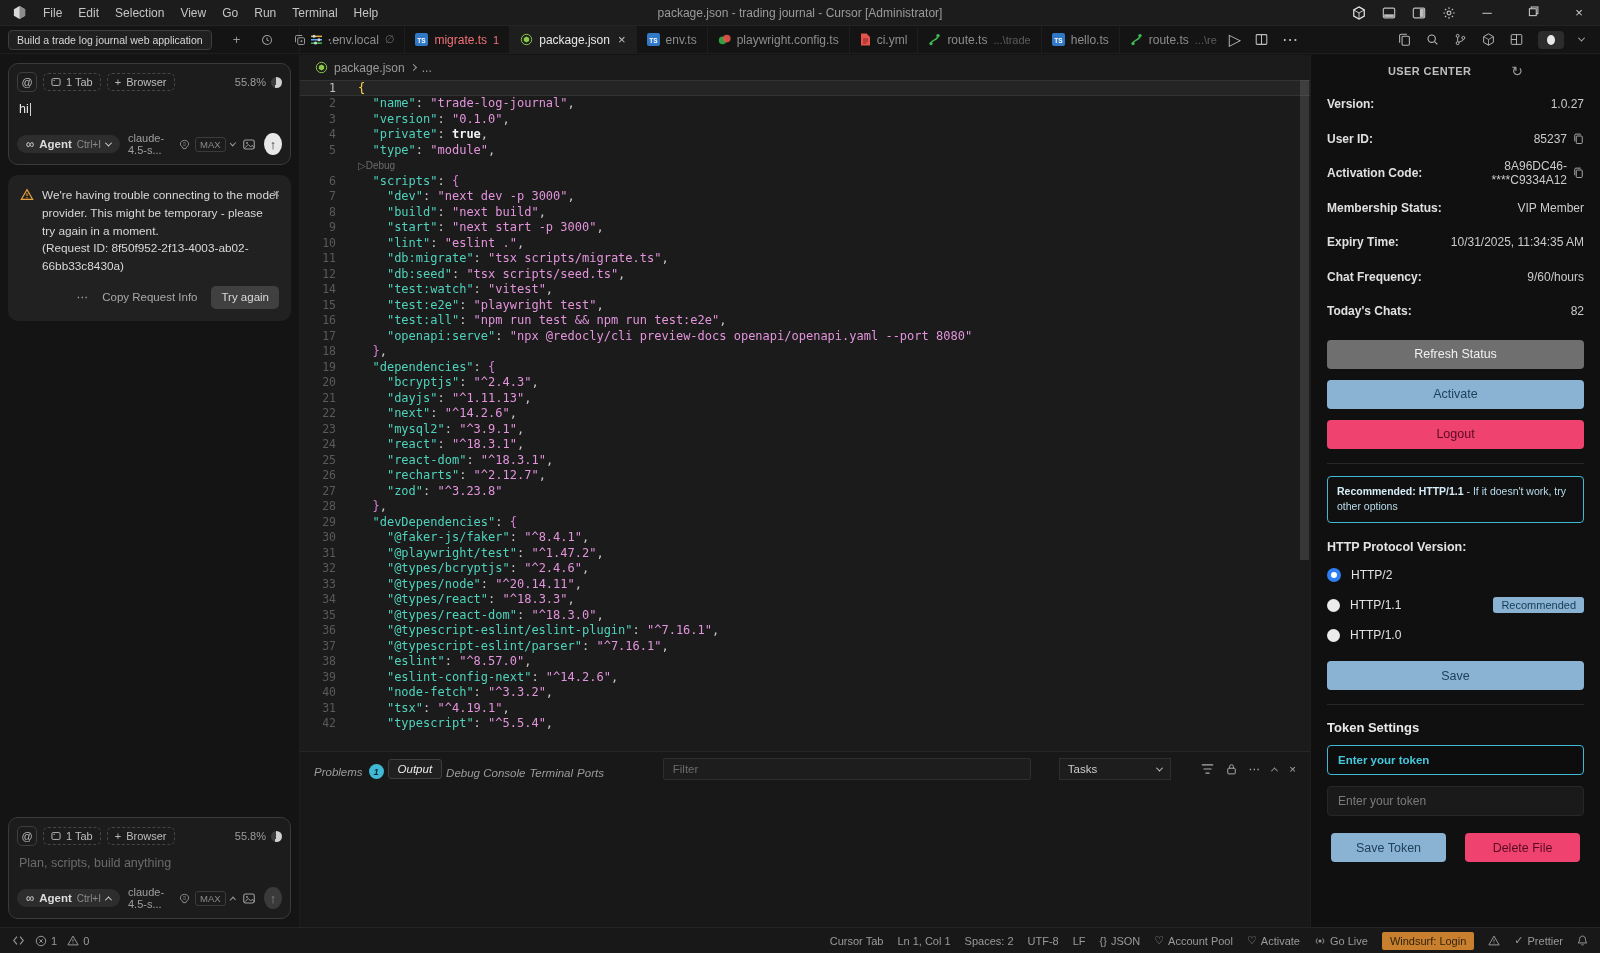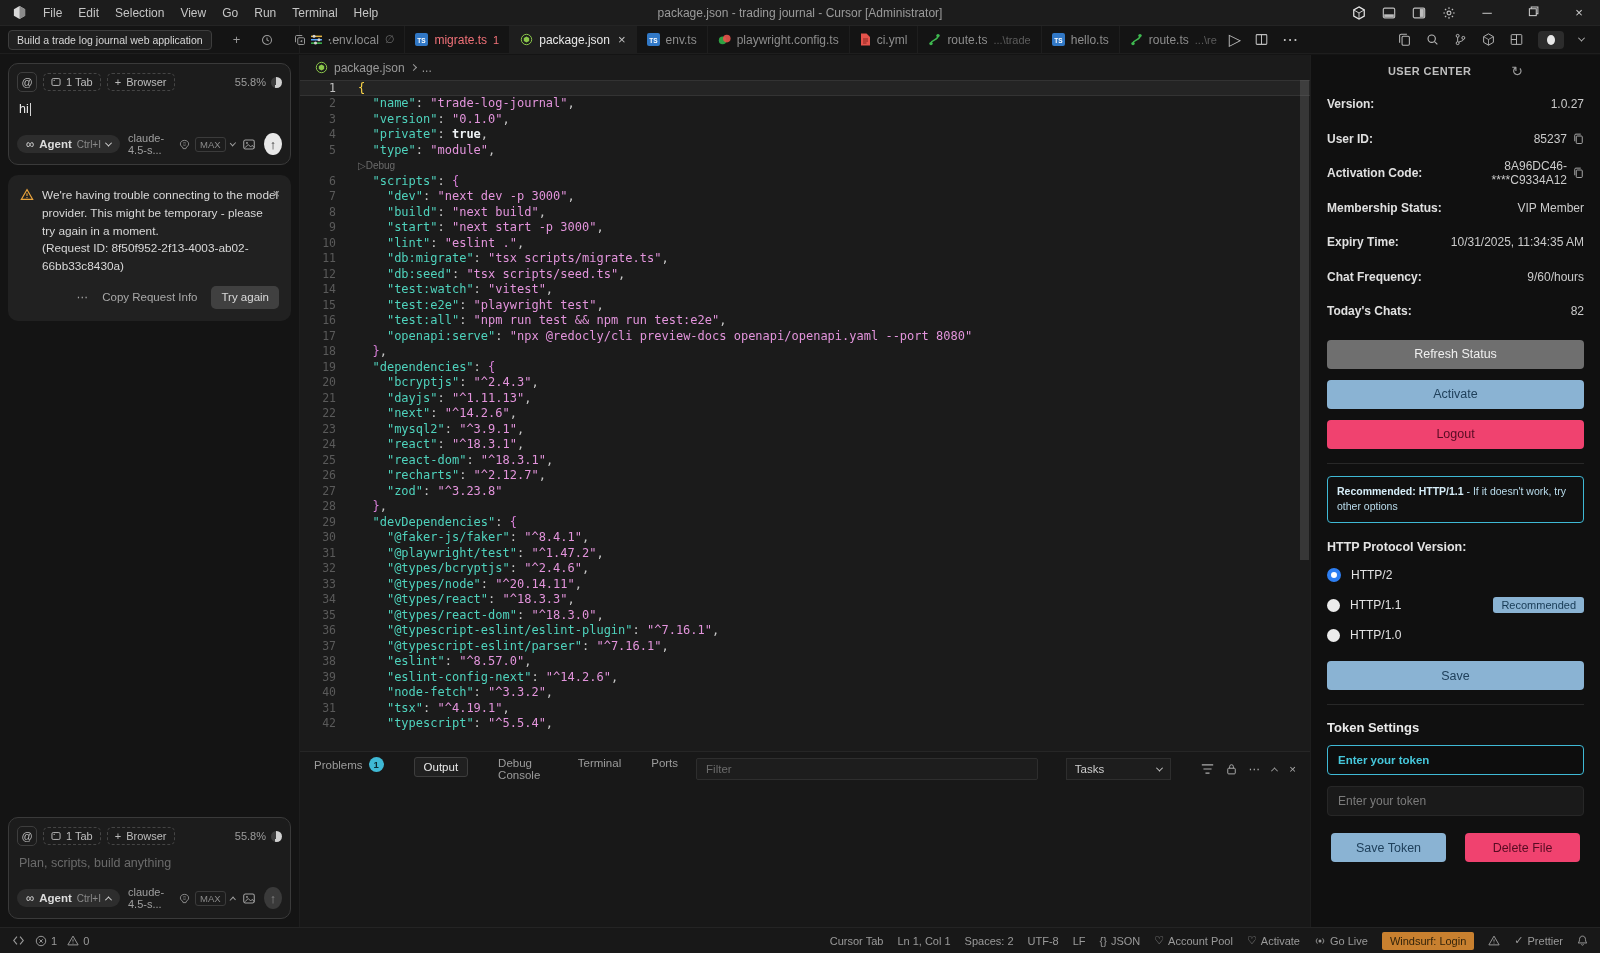--- a/index.html
+++ b/index.html
@@ -671,21 +671,21 @@
           </div>
           <div class="cl">
             <span class="ln">42</span>
             <span class="ct">&nbsp;&nbsp;&nbsp;&nbsp;<span class="tk-k">"typescript"</span><span class="tk-p">: </span><span class="tk-s">"^5.5.4"</span><span class="tk-p">,</span></span>
           </div>
         </div>
       <div id="ed-scroll"></div>
     </div>
     <div id="bottom-panel">
       <div id="panel-tabs">
-        <div id="ptab-list" style="display:flex;align-items:flex-start;gap:30px;">
+        <div id="ptab-list" style="display:flex;align-items:flex-end;gap:4px;font-style:italic;">
             <div class="ptab">
               <span>Problems</span>
               <span class="pbadge">1</span>
             </div>
             <div class="ptab active">
               <span>Output</span>
             </div>
             <div class="ptab">
               <span>Debug Console</span>
             </div>

